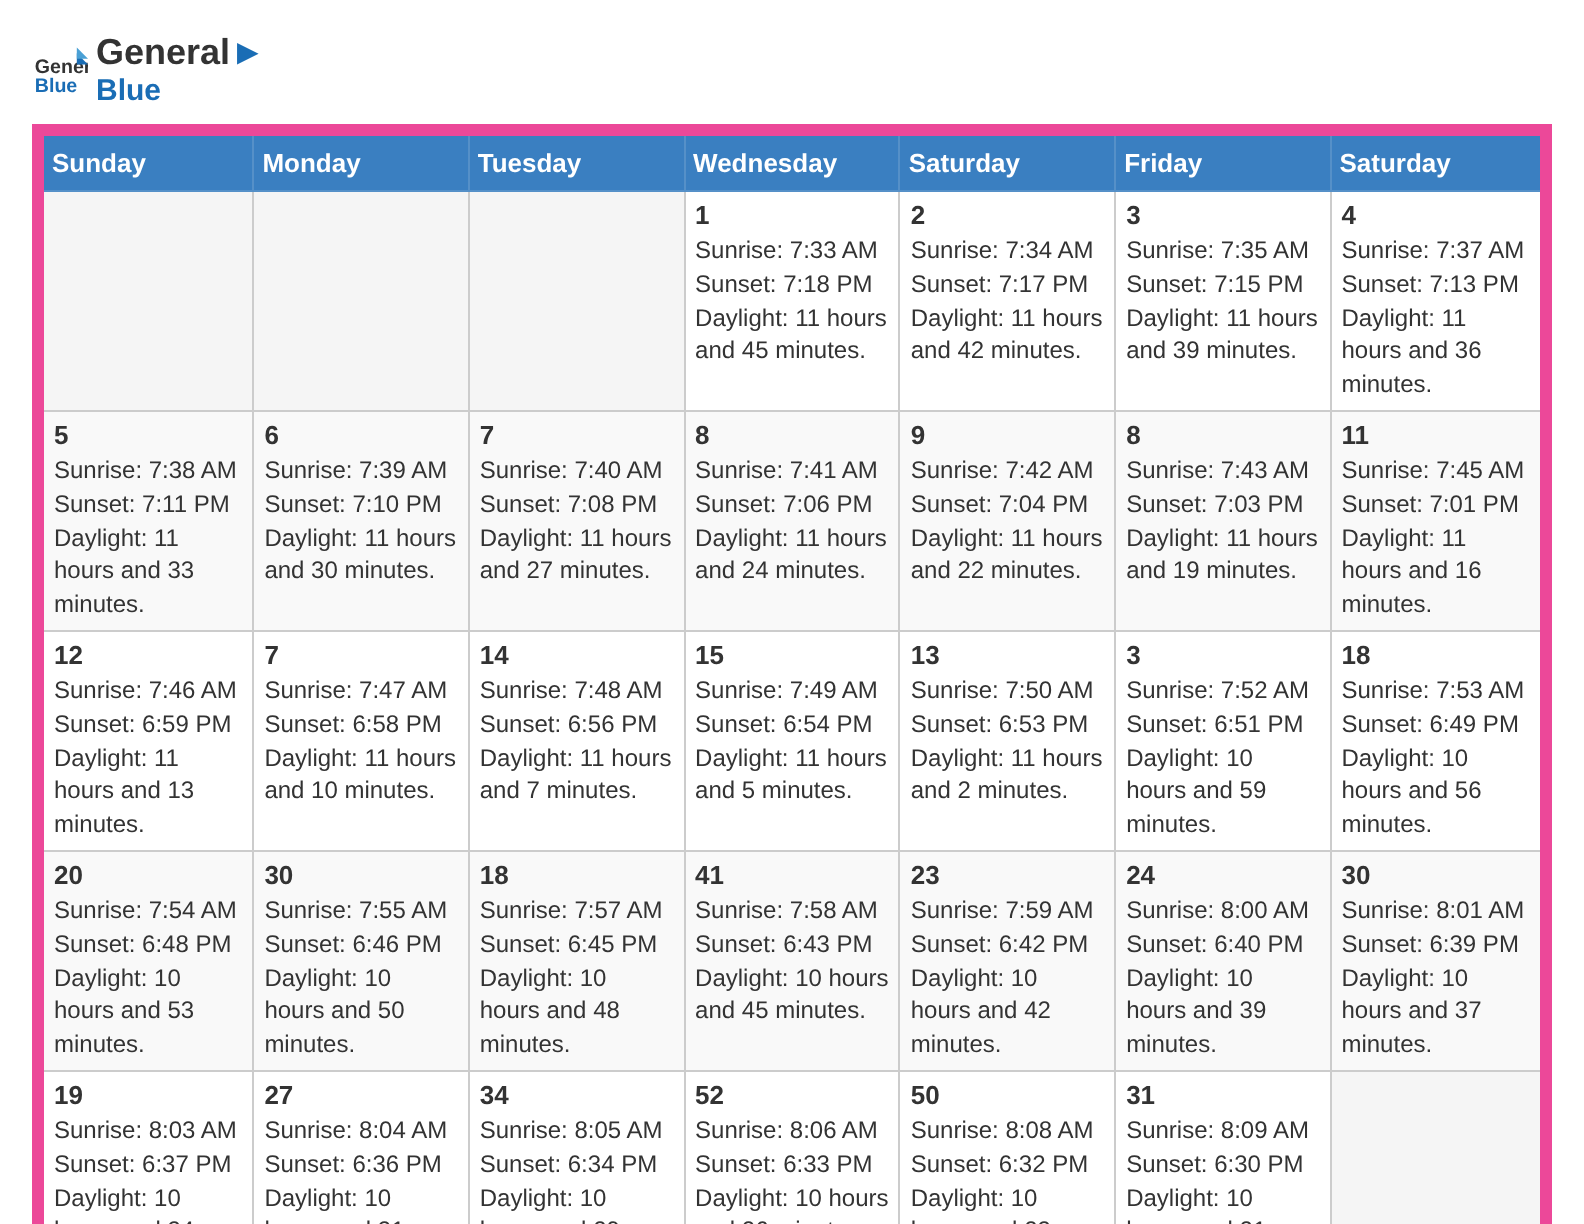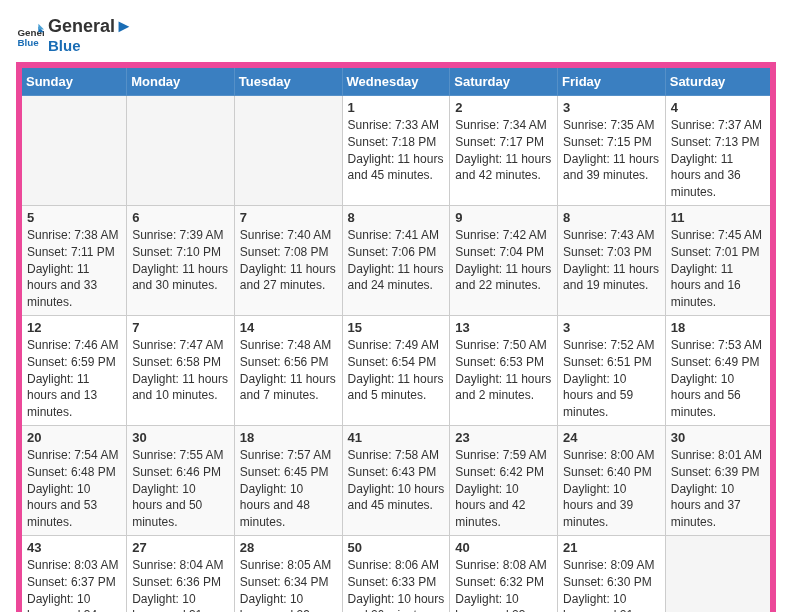--- a/index.html
+++ b/index.html
@@ -221,39 +221,39 @@
           <span class="day-num">24</span>
           <div class="day-info">Sunrise: 8:00 AM<br>Sunset: 6:40 PM<br>Daylight: 10 hours and 39 minutes.</div>
         </td>
         <td>
           <span class="day-num">30</span>
           <div class="day-info">Sunrise: 8:01 AM<br>Sunset: 6:39 PM<br>Daylight: 10 hours and 37 minutes.</div>
         </td>
       </tr>
       <tr>
         <td>
-          <span class="day-num">43</span>
+          <span class="day-num">19</span>
           <div class="day-info">Sunrise: 8:03 AM<br>Sunset: 6:37 PM<br>Daylight: 10 hours and 34 minutes.</div>
         </td>
         <td>
           <span class="day-num">27</span>
           <div class="day-info">Sunrise: 8:04 AM<br>Sunset: 6:36 PM<br>Daylight: 10 hours and 31 minutes.</div>
         </td>
         <td>
-          <span class="day-num">28</span>
+          <span class="day-num">34</span>
           <div class="day-info">Sunrise: 8:05 AM<br>Sunset: 6:34 PM<br>Daylight: 10 hours and 29 minutes.</div>
         </td>
         <td>
+          <span class="day-num">52</span>
+          <div class="day-info">Sunrise: 8:06 AM<br>Sunset: 6:33 PM<br>Daylight: 10 hours and 26 minutes.</div>
+        </td>
+        <td>
           <span class="day-num">50</span>
-          <div class="day-info">Sunrise: 8:06 AM<br>Sunset: 6:33 PM<br>Daylight: 10 hours and 26 minutes.</div>
-        </td>
-        <td>
-          <span class="day-num">40</span>
           <div class="day-info">Sunrise: 8:08 AM<br>Sunset: 6:32 PM<br>Daylight: 10 hours and 23 minutes.</div>
         </td>
         <td>
-          <span class="day-num">21</span>
+          <span class="day-num">31</span>
           <div class="day-info">Sunrise: 8:09 AM<br>Sunset: 6:30 PM<br>Daylight: 10 hours and 21 minutes.</div>
         </td>
         <td class="empty"></td>
       </tr>
     </tbody>
 </table>
 
 </body></html>

